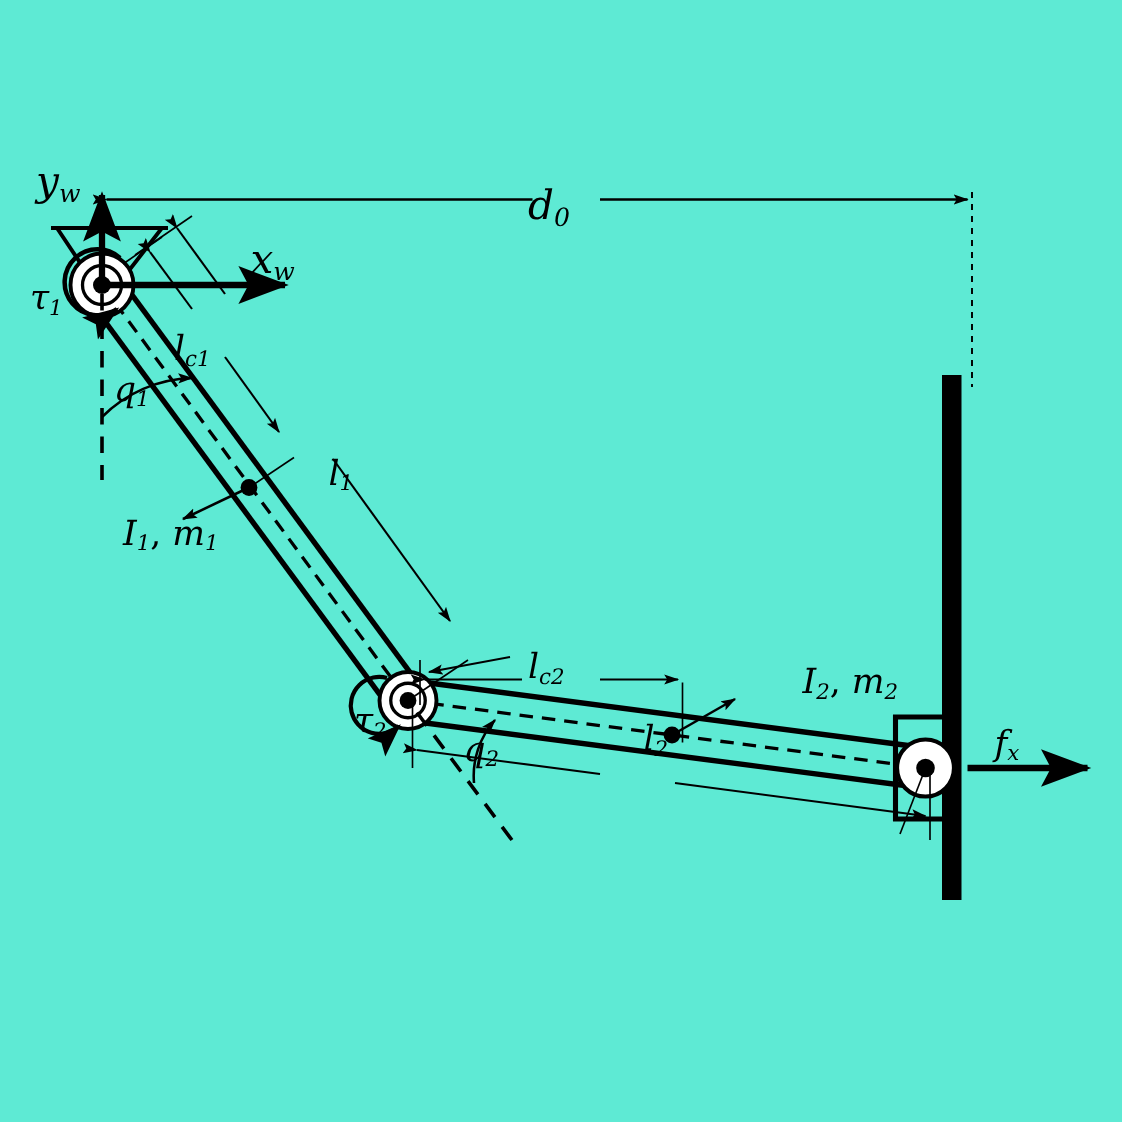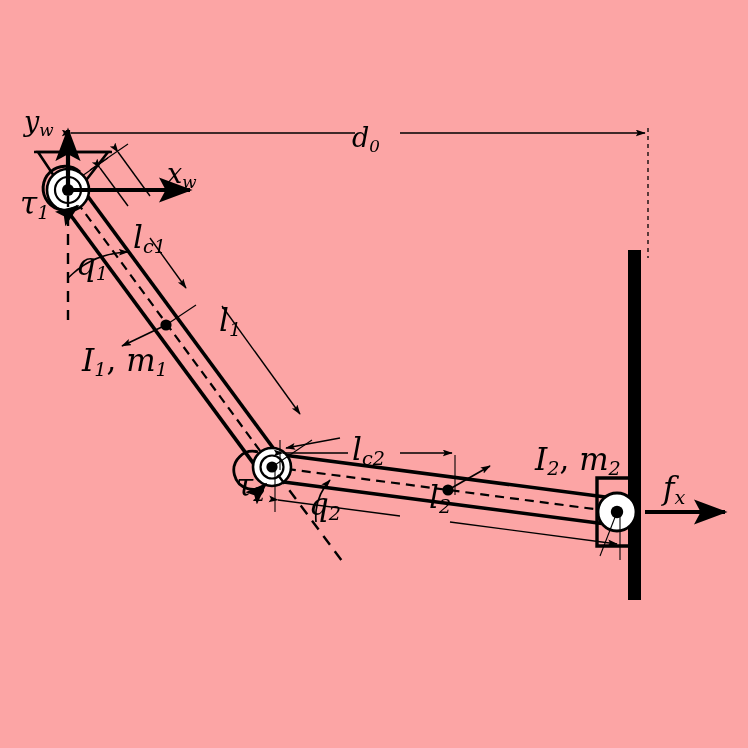--- a/index.html
+++ b/index.html
@@ -1,36 +1,36 @@
 <!DOCTYPE html>
 <html><head>
 <meta charset="utf-8">
 <style>
   html,body{margin:0;padding:0;background:#ffffff;}
   #stage{
     position:relative;
     width:748px;height:748px;
-    background:#fca5a5;
+    background:#5eead4;
     font-family:"DejaVu Serif", serif;
     overflow:hidden;
   }
   svg#diagram{position:absolute;left:0;top:0;width:748px;height:748px;}
   .lbl{
     position:absolute;
     font-family:"DejaVu Serif", serif;
     font-style:italic;
     color:#000000;
     white-space:nowrap;
     line-height:1;
     user-select:none;
   }
   .lbl sub{font-size:0.62em;font-style:italic;vertical-align:-0.28em;}
   .lbl .up{font-style:normal;}
   .sz-big{font-size:27px;}
-  .sz-med{font-size:31px;}
+  .sz-med{font-size:23px;}
 </style>
 </head>
 <body>
 
 <div id="stage">
 
   <svg id="diagram" viewBox="0 0 748 748">
     <defs>
       <marker id="ah" markerWidth="10" markerHeight="10" refX="8.6" refY="3.2" orient="auto" markerUnits="strokeWidth">
         <path d="M0,0 L9,3.2 L0,6.4 L1.8,3.2 z" fill="#000"></path>
@@ -175,21 +175,21 @@
   </div>
 
   <div class="lbl sz-med" style="left:20px;top:188px;">
     <span>τ</span><sub>1</sub>
   </div>
 
   <div class="lbl sz-med" style="left:76px;top:249px;">
     <span>q</span><sub>1</sub>
   </div>
 
-  <div class="lbl sz-med" style="left:133px;top:222px;">
+  <div class="lbl sz-med" style="left:116px;top:222px;">
     <span>l</span><sub>c1</sub>
   </div>
 
   <div class="lbl sz-med" style="left:219px;top:305px;">
     <span>l</span><sub>1</sub>
   </div>
 
   <div class="lbl sz-med" style="left:82px;top:345px;text-align:right;">
     <span>I</span><sub>1</sub><span class="up">, </span><span>m</span><sub>1</sub>
   </div>
@@ -207,17 +207,17 @@
   </div>
 
   <div class="lbl sz-med" style="left:429px;top:482px;">
     <span>l</span><sub>2</sub>
   </div>
 
   <div class="lbl sz-med" style="left:497px;top:444px;margin-left:38px;">
     <span>I</span><sub>2</sub><span class="up">, </span><span>m</span><sub>2</sub>
   </div>
 
-  <div class="lbl sz-med" style="left:663px;top:473px;text-align:center;">
+  <div class="lbl sz-med" style="left:663px;top:485px;text-align:center;">
     <span>f</span><sub>x</sub>
   </div>
 
 </div>
 
 </body></html>

